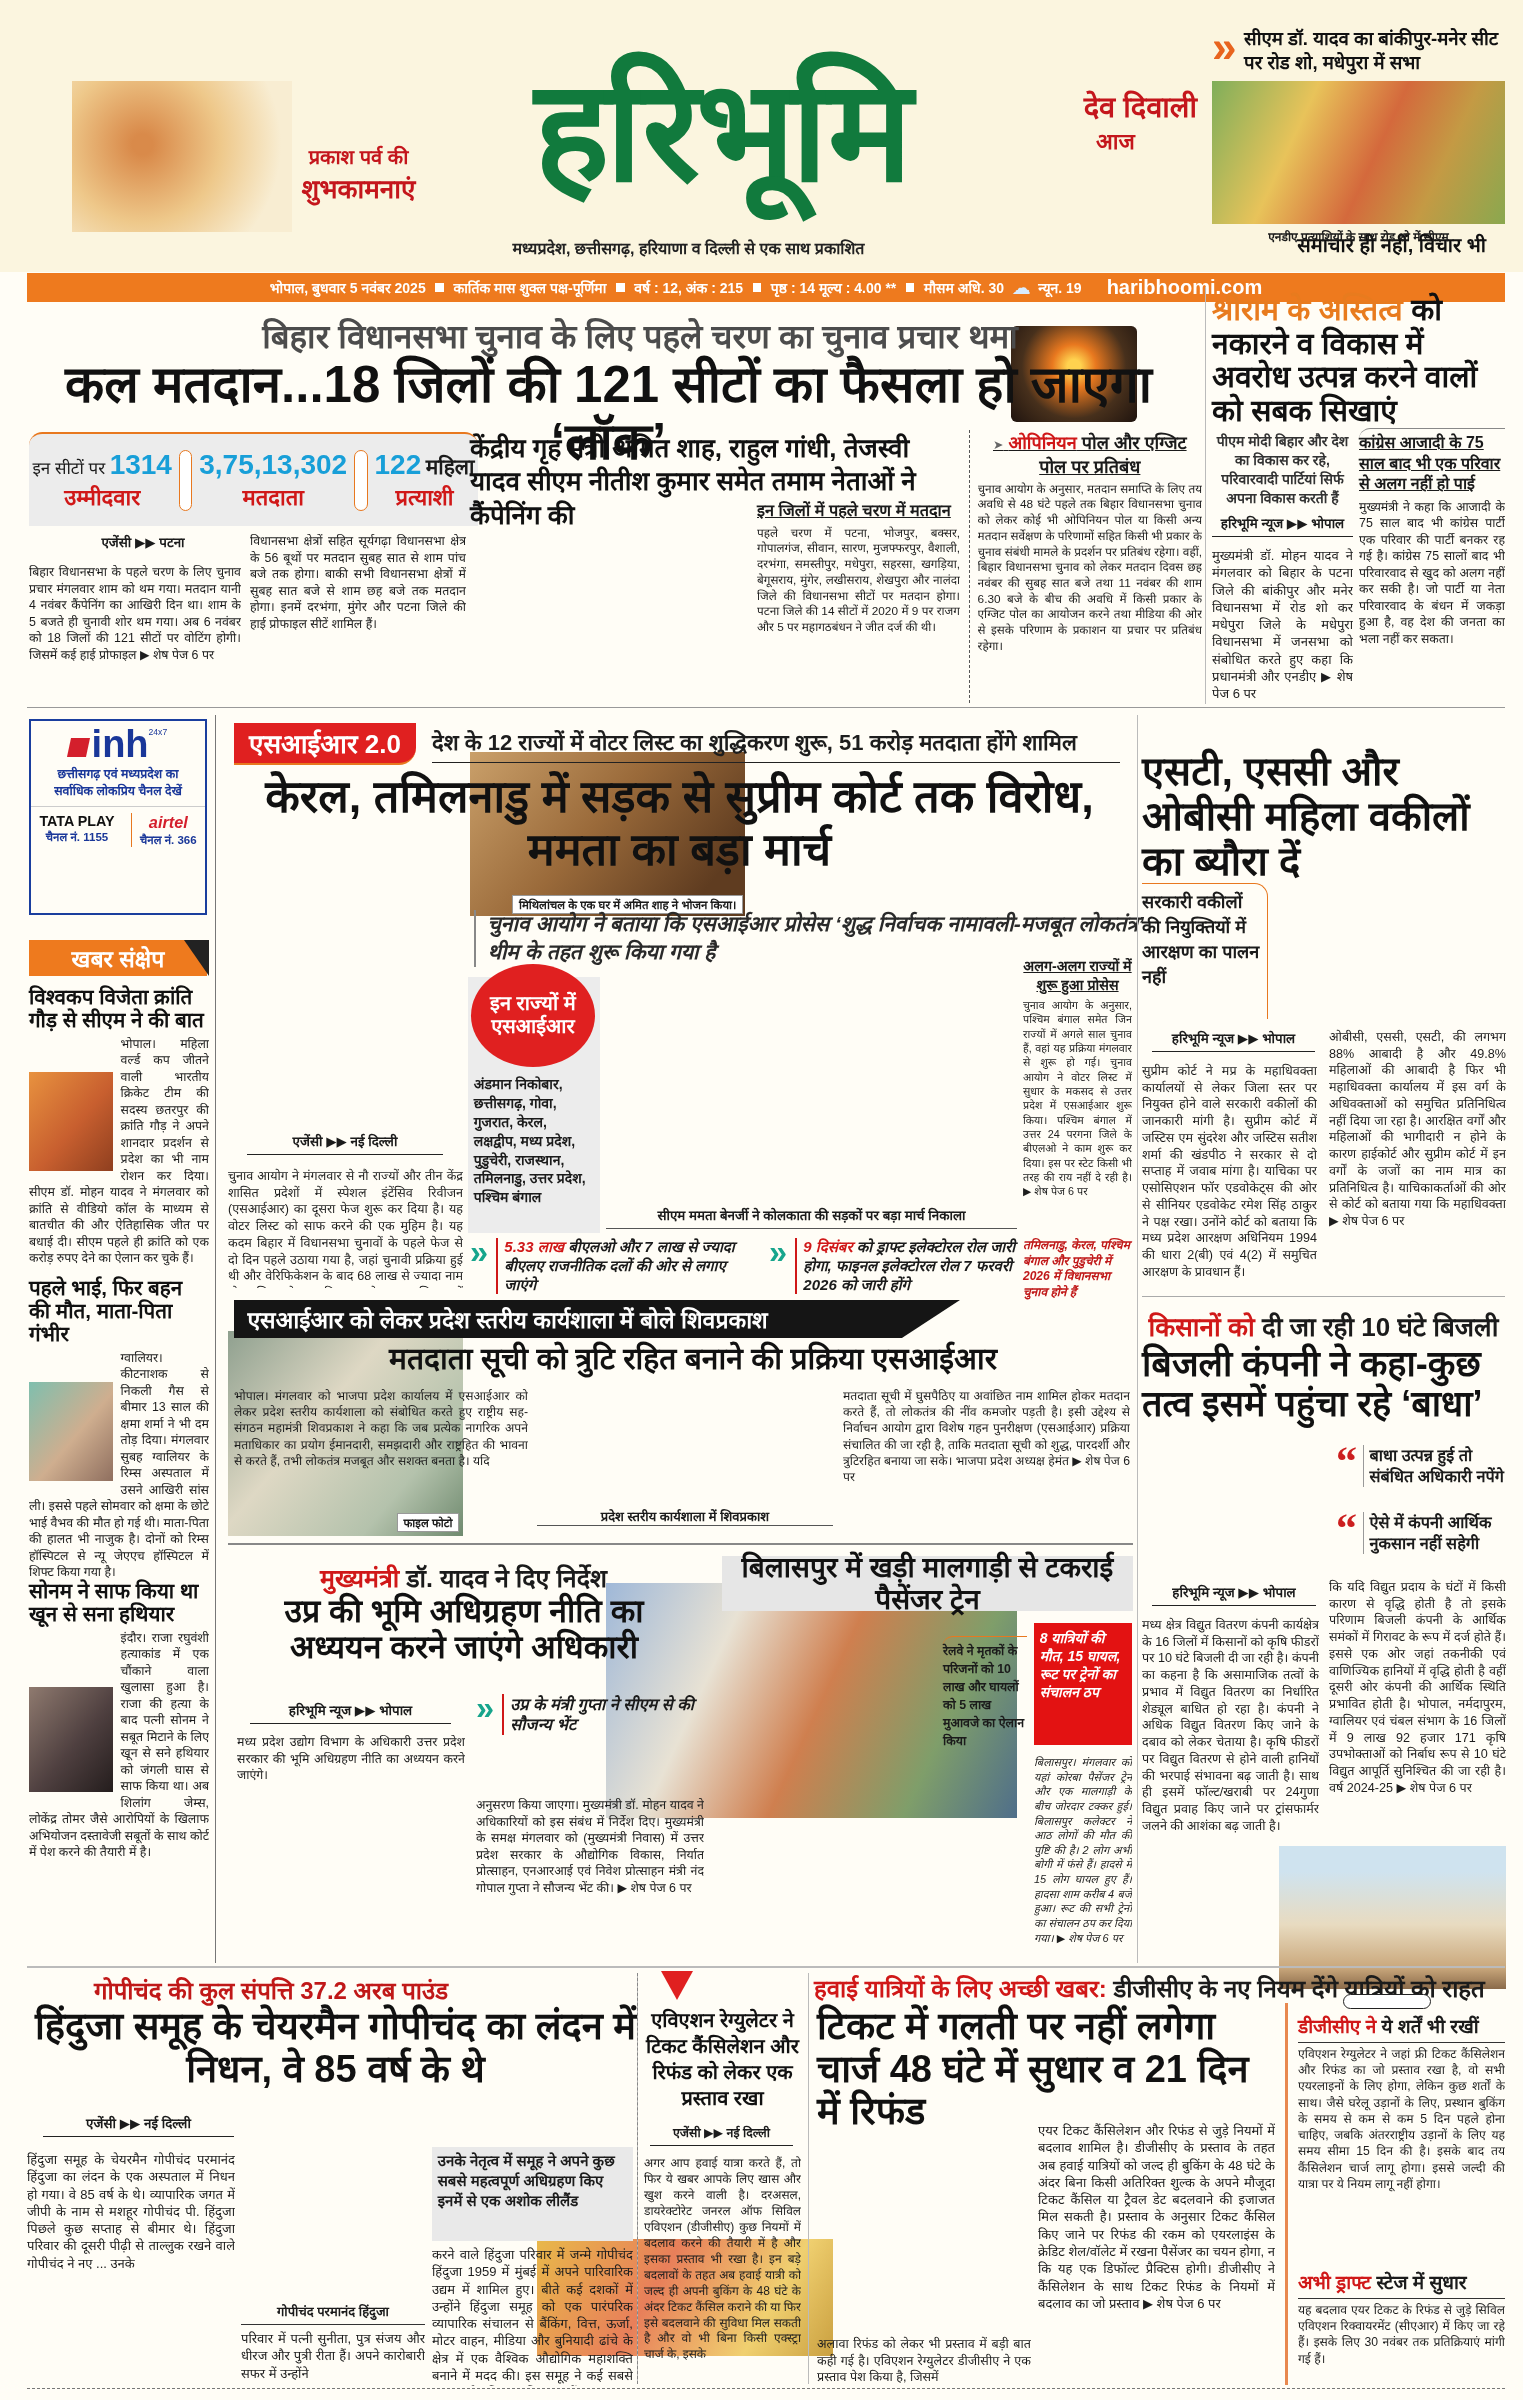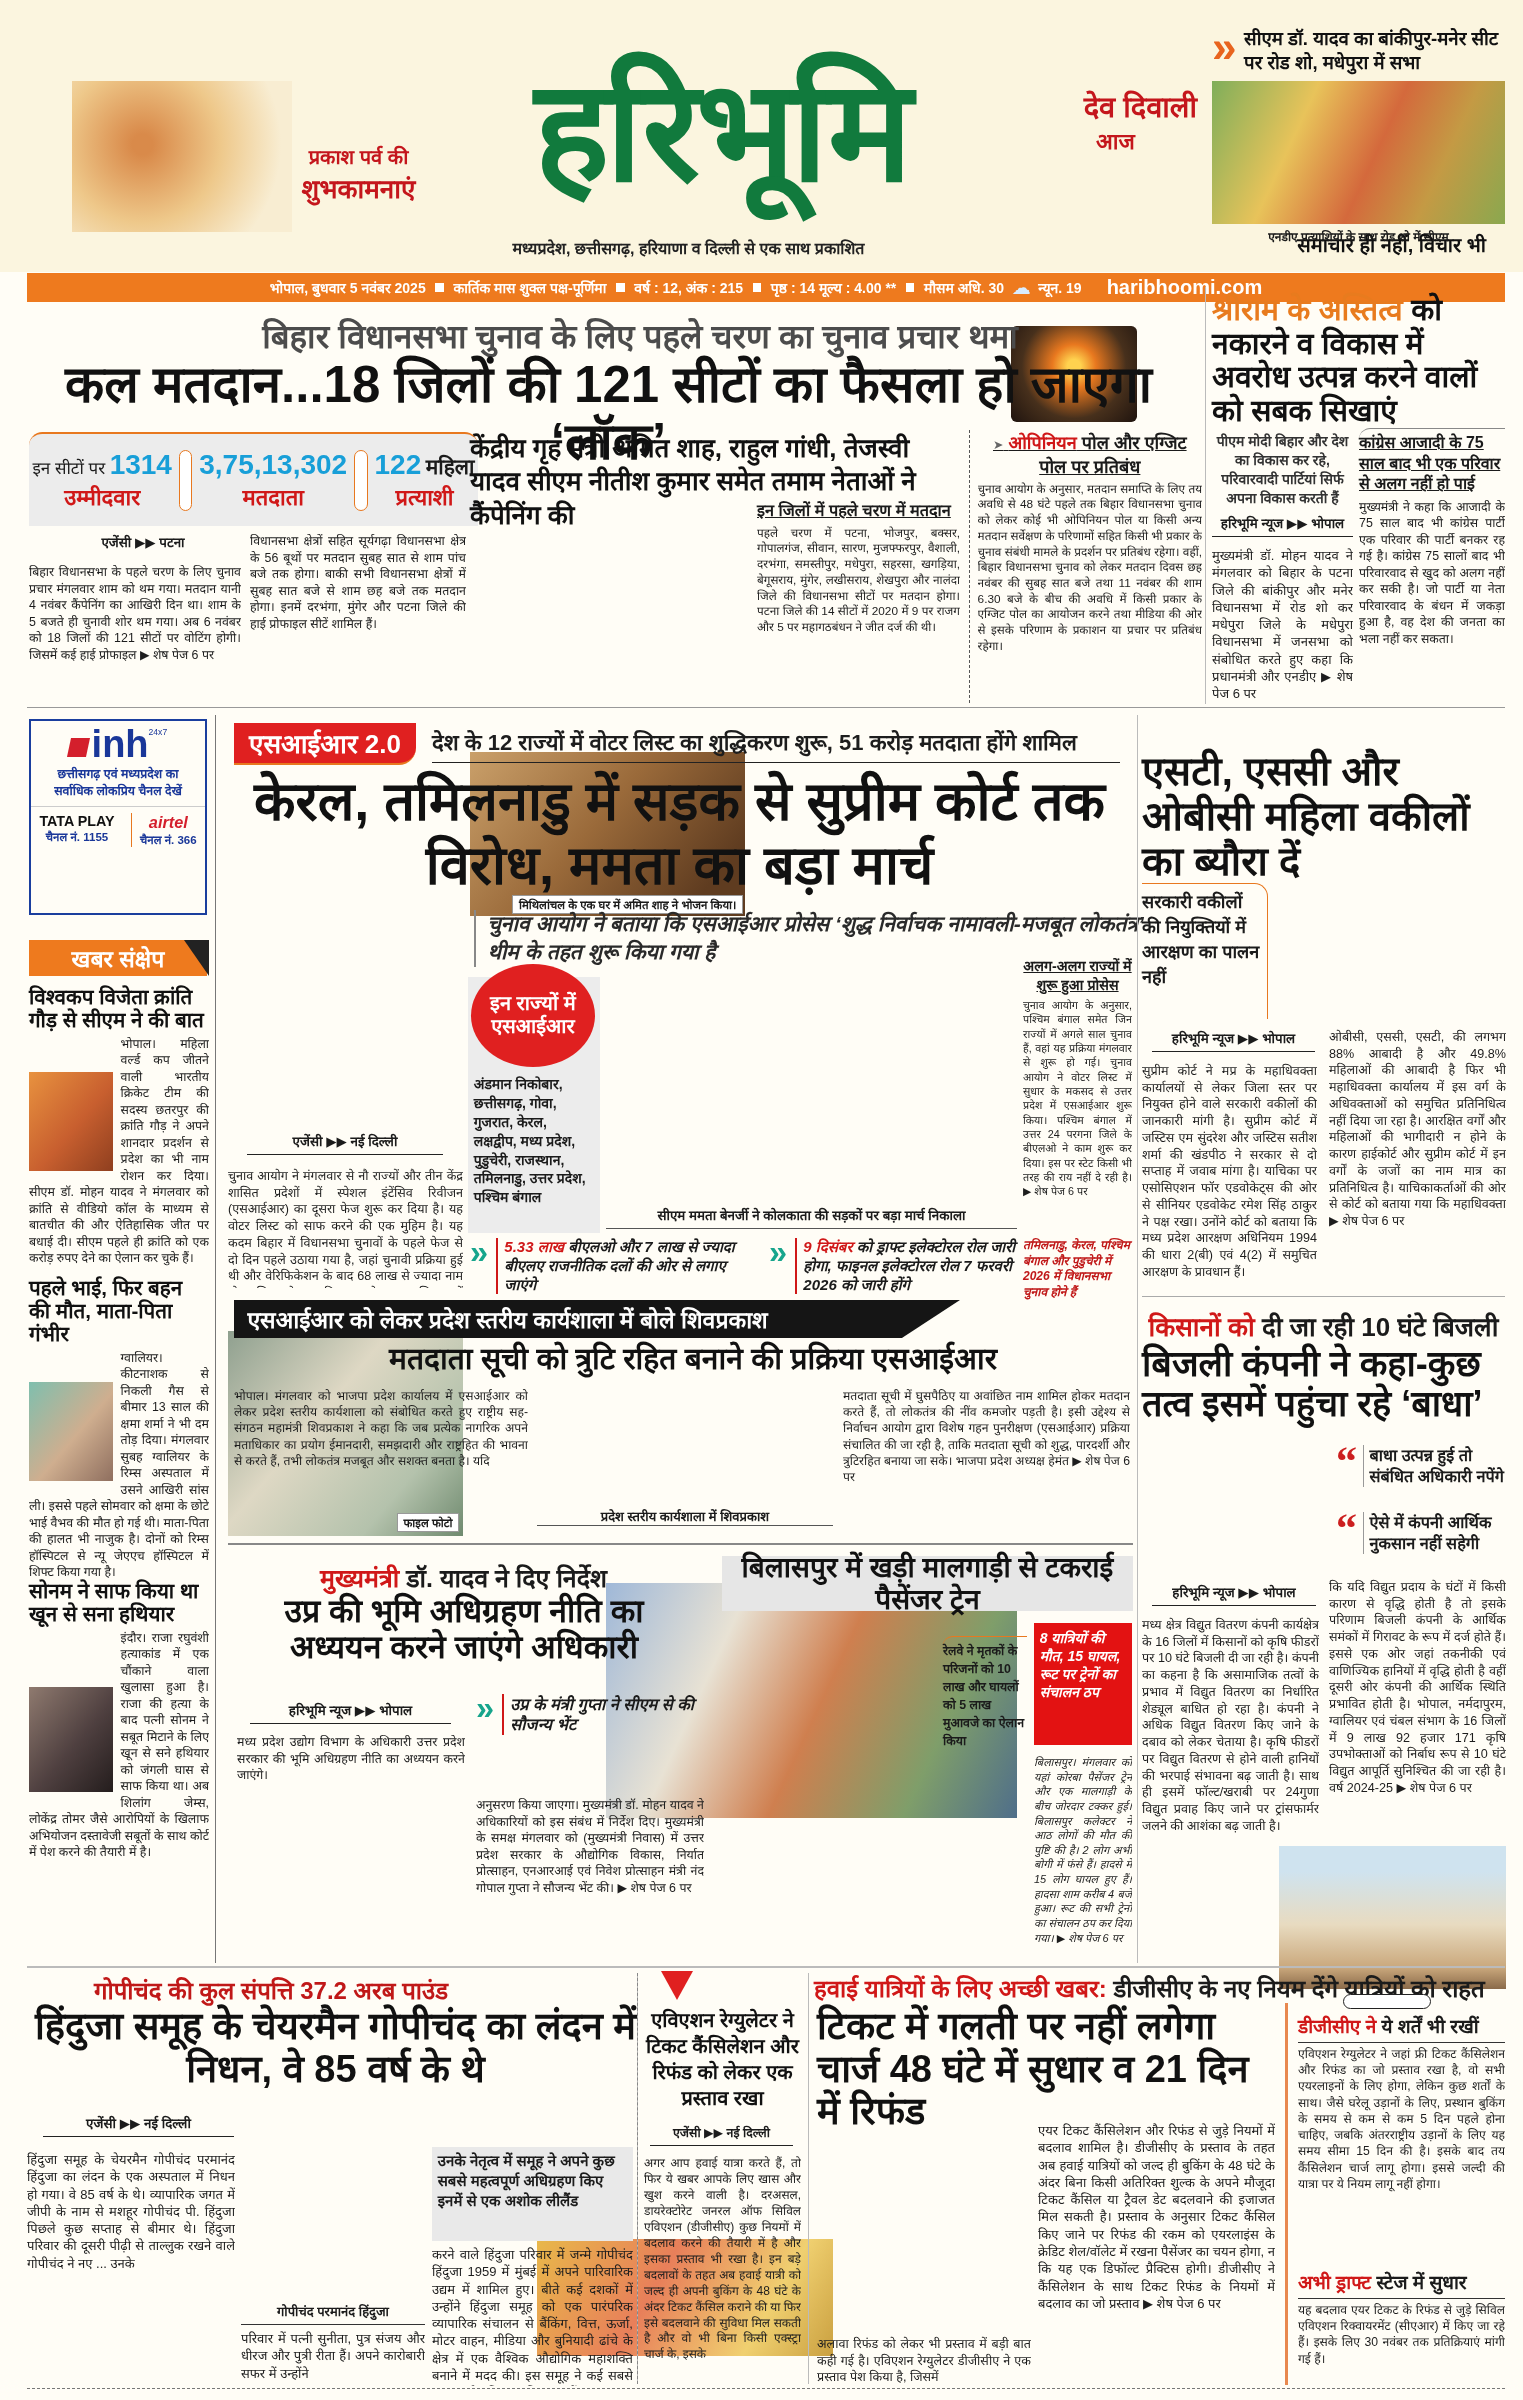--- a/index.html
+++ b/index.html
@@ -165,21 +165,21 @@
   <div class="abs" style="left:29px;top:1579px;width:180px;">
     <div class="hl" style="font-size:20.6px;margin-bottom:4.8px;">सोनम ने साफ किया था खून से सना हथियार</div>
     <div class="bt" style="font-size:12.4px;">
       <span class="ph" style="float:left;width:84px;height:105px;margin:57px 7.6px 3.8px 0;background:linear-gradient(130deg,#8f7a6f,#4f4040 55%,#241d1d);display:block;"></span>
       <span>इंदौर। राजा रघुवंशी हत्याकांड में एक चौंकाने वाला खुलासा हुआ है। राजा की हत्या के बाद पत्नी सोनम ने सबूत मिटाने के लिए खून से सने हथियार को जंगली घास से साफ किया था। अब शिलांग जेम्स, लोकेंद्र तोमर जैसे आरोपियों के खिलाफ अभियोजन दस्तावेजी सबूतों के साथ कोर्ट में पेश करने की तैयारी में है।</span>
     </div>
   </div>
 
   <div class="abs" style="left:234px;top:723px;width:182px;height:40px;background:#e02020;color:#fff;font-weight:bold;font-size:26px;display:flex;align-items:center;justify-content:center;border-bottom:2.9px solid #e8781f;border-radius:0 0 17px 0;">एसआईआर 2.0</div>
   <div class="abs" style="left:432px;top:726px;width:688px;font-weight:bold;font-size:22px;color:#1d1d1d;border-bottom:1.9px solid #222;padding-bottom:5.7px;">देश के 12 राज्यों में वोटर लिस्ट का शुद्धिकरण शुरू, 51 करोड़ मतदाता होंगे शामिल</div>
-  <div class="abs ctr hl" style="left:228px;top:770px;width:903px;font-size:54px;line-height:1.18;">केरल, तमिलनाडु में सड़क से सुप्रीम कोर्ट तक विरोध, ममता का बड़ा मार्च</div>
+  <div class="abs ctr hl" style="left:228px;top:770px;width:903px;font-size:45px;line-height:1.18;">केरल, तमिलनाडु में सड़क से सुप्रीम कोर्ट तक विरोध, ममता का बड़ा मार्च</div>
 
   <div class="abs ph" style="left:228px;top:920px;width:235px;height:205px;background:linear-gradient(130deg,#8fa08f,#ded8c4 40%,#b4c2ac 75%,#6f8a6f);">
     <div class="capchip">फाइल फोटो</div>
   </div>
   <div class="abs byl" style="left:247px;top:1132px;width:196px;">एजेंसी ▶▶ नई दिल्ली</div>
   <div class="abs bt" style="left:228px;top:1168px;width:235px;height:120px;font-size:12.6px;">चुनाव आयोग ने मंगलवार से नौ राज्यों और तीन केंद्र शासित प्रदेशों में स्पेशल इंटेंसिव रिवीजन (एसआईआर) का दूसरा फेज शुरू कर दिया है। यह वोटर लिस्ट को साफ करने की एक मुहिम है। यह कदम बिहार में विधानसभा चुनावों के पहले फेज से दो दिन पहले उठाया गया है, जहां चुनावी प्रक्रिया हुई थी और वेरिफिकेशन के बाद 68 लाख से ज्यादा नाम वोटर लिस्ट से हटा दिए गए थे। इस अभियान में तमिलनाडु, केरल, पश्चिम बंगाल, उत्तर प्रदेश, मध्य प्रदेश शामिल हैं। एसआईआर 2.0 के तहत हाउस टू हाउस सत्यापन की प्रक्रिया शुरू हो रही है और 4 दिसंबर तक चलेगी। इलेक्शन कमीशन ने ब्यौरा जारी किया है।</div>
 
   <div class="abs" style="left:474px;top:910px;width:656px;border-left:2.9px solid #888;padding-left:11.5px;font-weight:bold;font-style:italic;font-size:21px;line-height:1.35;color:#2a2a2a;">
     <span>चुनाव आयोग ने बताया कि एसआईआर प्रोसेस ‘शुद्ध निर्वाचक नामावली-मजबूत लोकतंत्र’ थीम के तहत शुरू किया गया है</span>
   </div>

